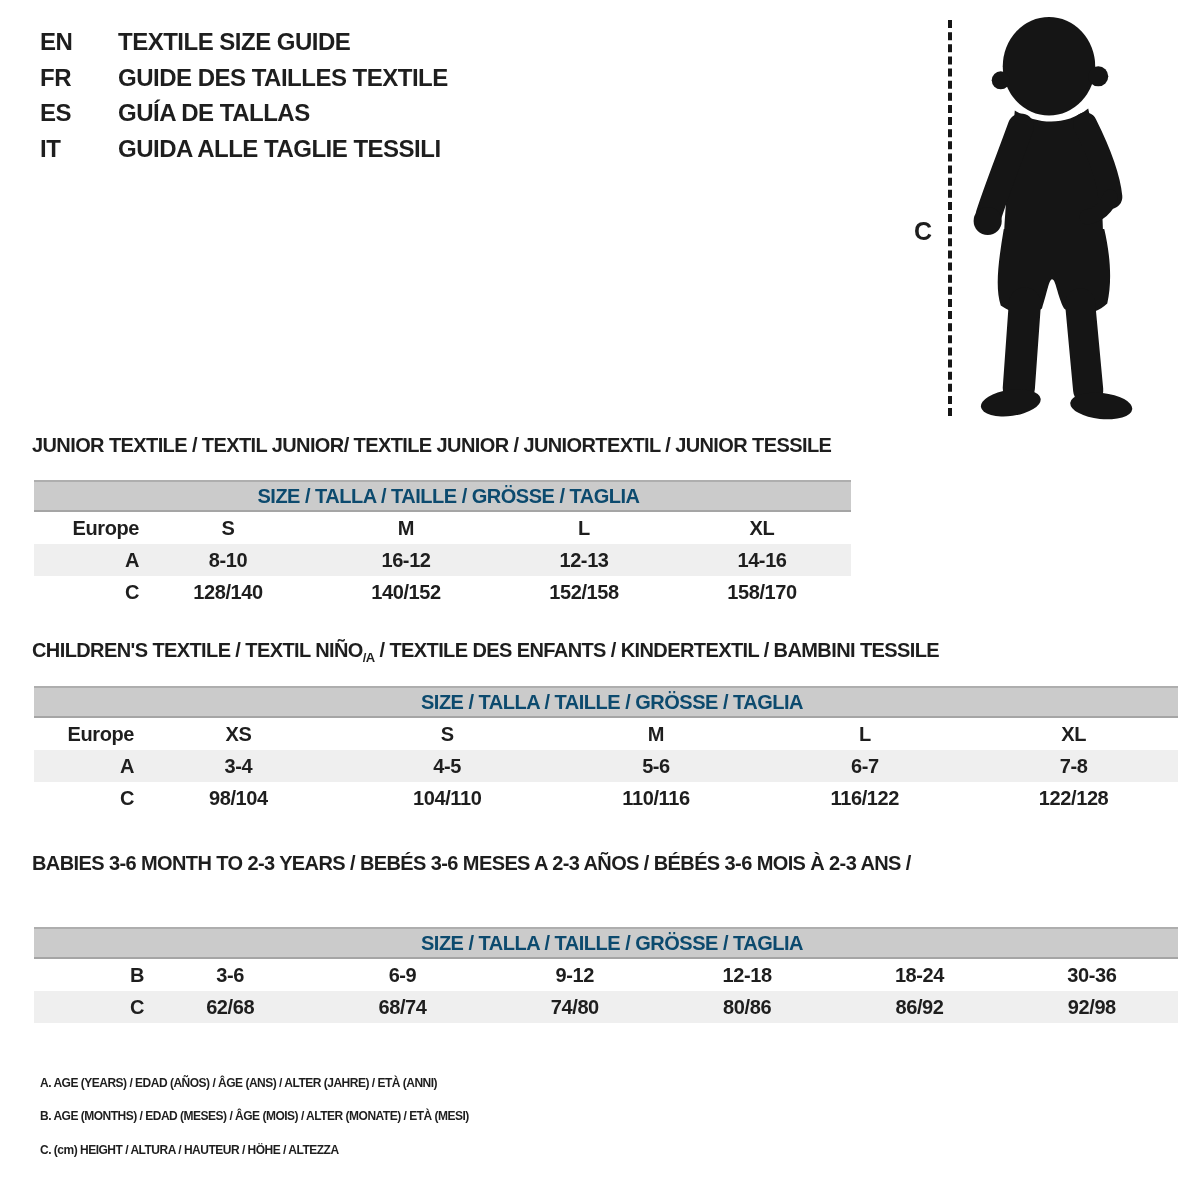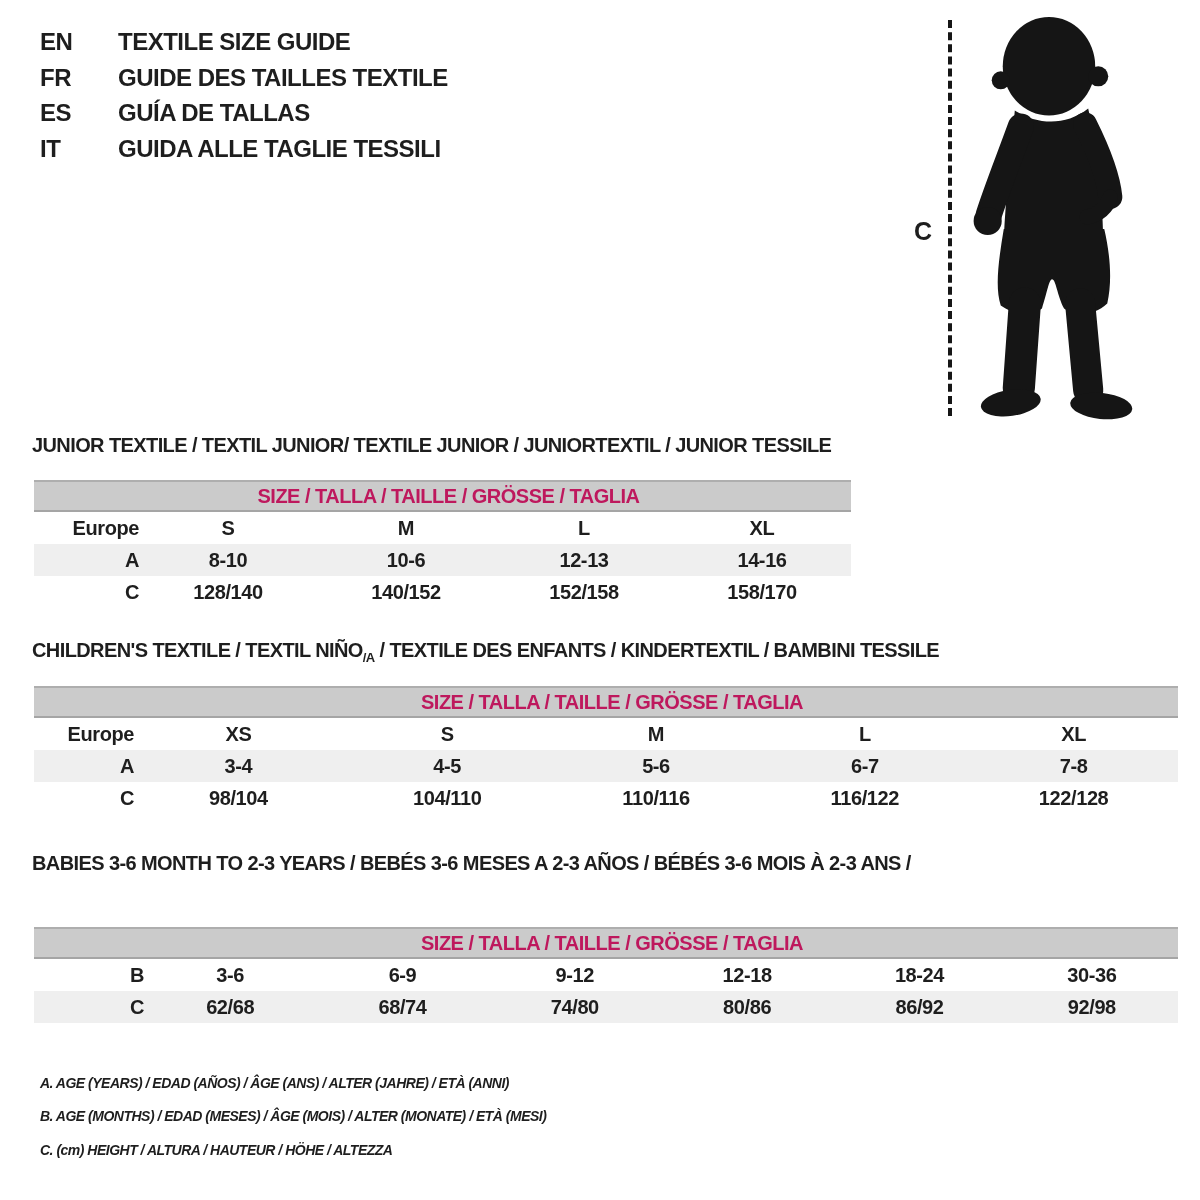--- a/index.html
+++ b/index.html
@@ -16,28 +16,28 @@
   .fig-label{position:absolute;left:914px;top:217px;font-size:25px;font-weight:bold;}
   .silhouette{position:absolute;left:960px;top:14px;width:184px;height:408px;}
   
   .sec-title{position:absolute;left:32px;font-size:20px;font-weight:bold;letter-spacing:-0.6px;white-space:nowrap;}
   .sec-title .subsc{font-size:13px;vertical-align:sub;}
   .babies-title{line-height:35px;}
   .size-table{position:absolute;left:34px;border-collapse:collapse;table-layout:fixed;}
   .size-bar{
     box-sizing:border-box;height:32px;line-height:28px;background:#cbcbcb;
     border-top:2px solid #aeaeae;border-bottom:2px solid #a5a5a5;
-    padding-left:12px;font-size:20px;font-weight:bold;color:#be185d;letter-spacing:-0.5px;
+    padding-left:12px;font-size:20px;font-weight:bold;color:#0c4a6e;letter-spacing:-0.5px;
   }
   .size-table td{height:32px;padding:0;font-size:20px;font-weight:bold;text-align:center;letter-spacing:-0.4px;}
   .size-table td.lbl{text-align:right;padding-left:9px;}
   tr.shaded td{background:#efefef;}
   
   .notes{position:absolute;left:40px;top:1066px;}
-  .note-line{height:33.5px;display:flex;align-items:center;font-size:14px;font-weight:bold;letter-spacing:-0.5px;white-space:nowrap;font-style:italic;}
+  .note-line{height:33.5px;display:flex;align-items:center;font-size:12px;font-weight:bold;letter-spacing:-0.5px;white-space:nowrap;}
 </style>
 </head>
 <body>
 
 <div id="page">
 
   <div class="lang-block">
     <div class="lang-row">
       <span class="lang-code">EN</span>
       <span>TEXTILE SIZE GUIDE</span>
@@ -94,21 +94,21 @@
       <tr>
         <td class="lbl">Europe</td>
         <td>S</td>
         <td>M</td>
         <td>L</td>
         <td>XL</td>
       </tr>
       <tr class="shaded">
         <td class="lbl">A</td>
         <td>8-10</td>
-        <td>10-6</td>
+        <td>16-12</td>
         <td>12-13</td>
         <td>14-16</td>
       </tr>
       <tr>
         <td class="lbl">C</td>
         <td>128/140</td>
         <td>140/152</td>
         <td>152/158</td>
         <td>158/170</td>
       </tr>

